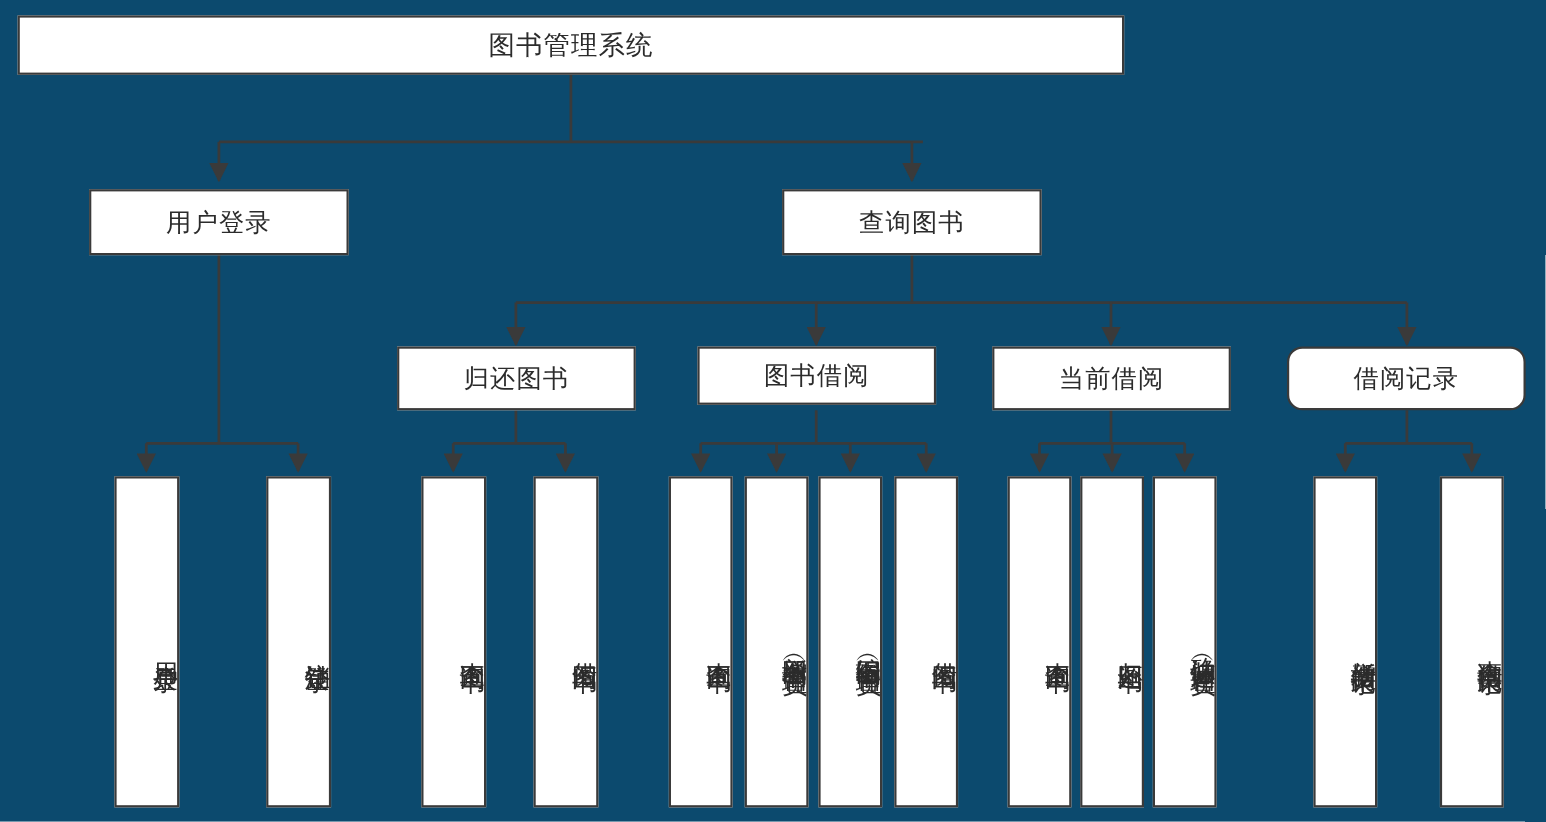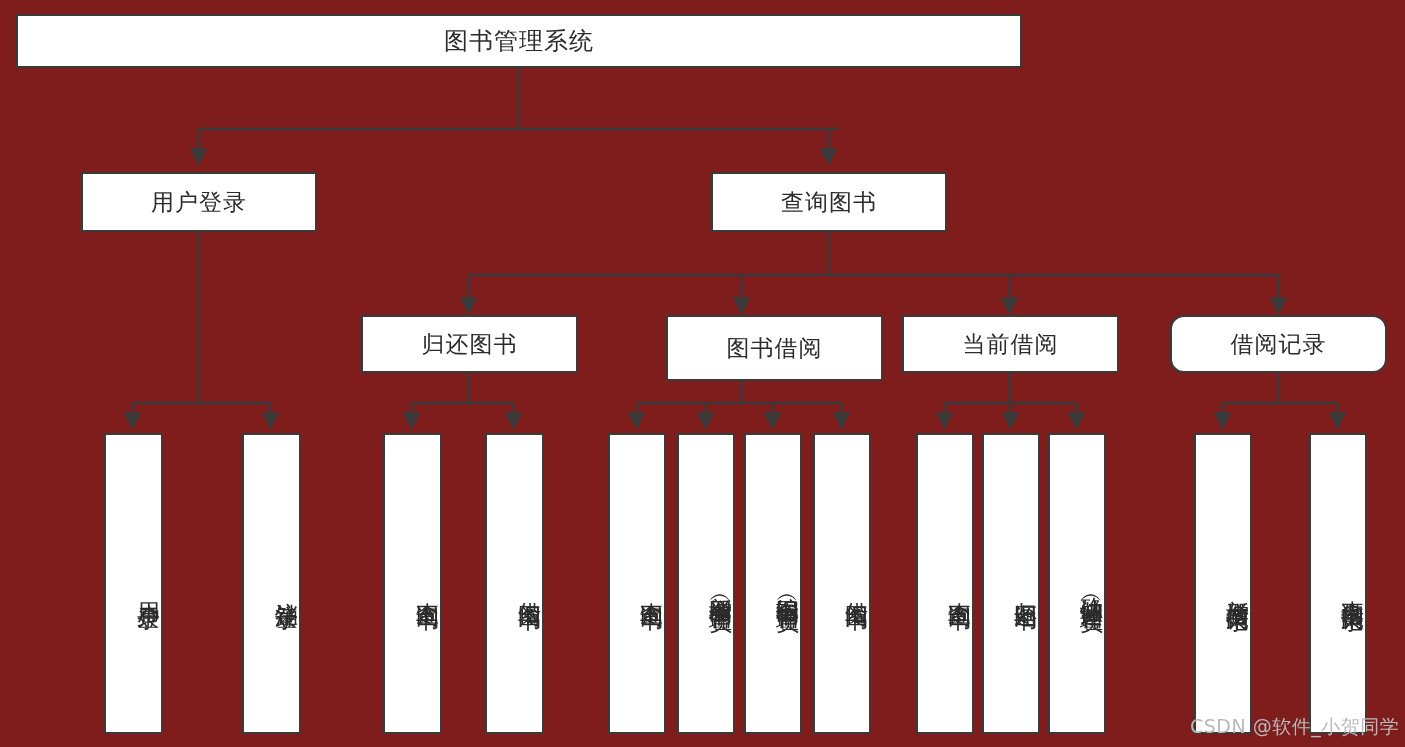--- a/index.html
+++ b/index.html
@@ -7,22 +7,23 @@
     padding: 0;
     background: #ffffff;
   }
   body {
     font-family: "DejaVu Sans", "Liberation Sans", sans-serif;
   }
   #canvas {
     position: relative;
     width: 1405px;
     height: 747px;
-    background: #7f1d1d;
+    background: #0c4a6e;
     overflow: hidden;
+    font-family: Liberation Mono, monospace;
   }
   svg.edges {
     position: absolute;
     left: 0;
     top: 0;
     width: 1405px;
     height: 747px;
     pointer-events: none;
   }
   .node {
@@ -128,21 +129,21 @@
   <div class="node horiz" style="left:81px; top:172px; width:236px; height:60px;">
     <span>用户登录</span>
   </div>
   <div class="node horiz" style="left:711px; top:172px; width:236px; height:60px;">
     <span>查询图书</span>
   </div>
 
   <div class="node horiz" style="left:361px; top:315px; width:217px; height:58px;">
     <span>归还图书</span>
   </div>
-  <div class="node horiz" style="left:634px; top:315px; width:217px; height:66px;margin-left:32px;">
+  <div class="node horiz" style="left:634px; top:315px; width:217px; height:53px;">
     <span>图书借阅</span>
   </div>
   <div class="node horiz" style="left:902px; top:315px; width:217px; height:58px;">
     <span>当前借阅</span>
   </div>
   <div class="node horiz" style="left:1170px; top:315px; width:217px; height:58px;border-radius:14px;">
     <span>借阅记录</span>
   </div>
 
   <div class="node vert" style="left:104px; top:433px; width:59px; height:301px;">
@@ -182,15 +183,14 @@
     <span class="vtext">确认归还（管理员）</span>
   </div>
 
   <div class="node vert" style="left:1194px; top:433px; width:58px; height:301px;">
     <span class="vtext">新增借阅记录</span>
   </div>
   <div class="node vert" style="left:1309px; top:433px; width:58px; height:301px;">
     <span class="vtext">查询借阅记录</span>
   </div>
 
-  <div class="watermark" style="left:1190px; top:714px;">CSDN @软件_小贺同学</div>
 
 </div>
 
 </body></html>

